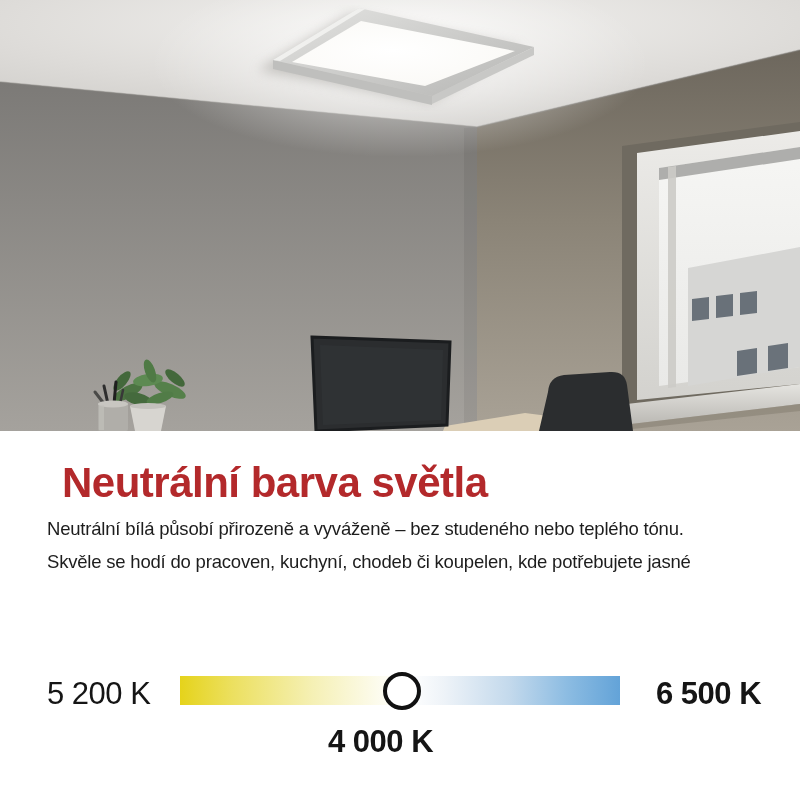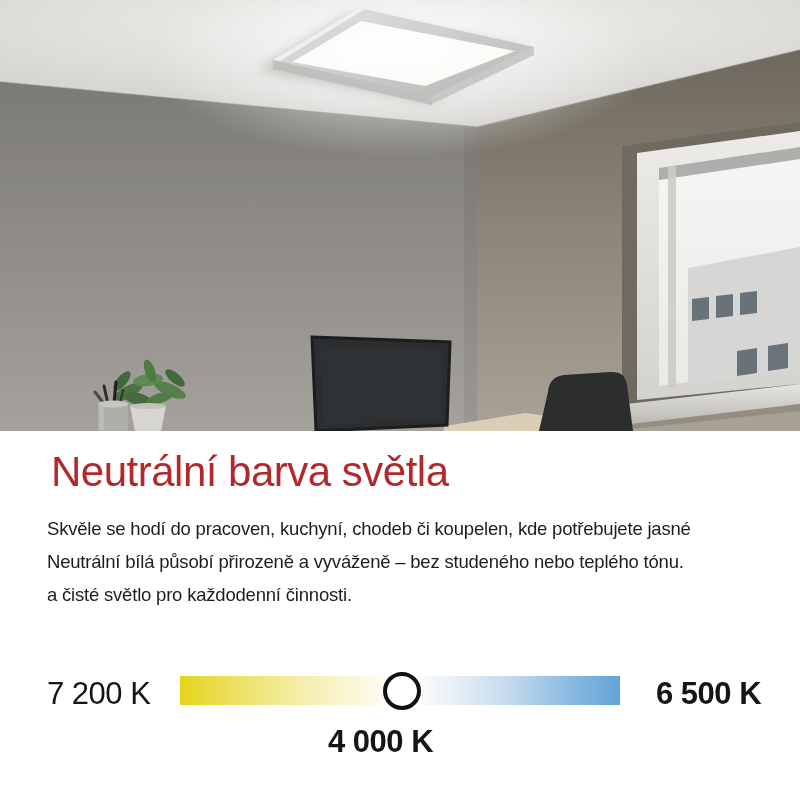--- a/index.html
+++ b/index.html
@@ -3,22 +3,22 @@
 <meta charset="utf-8">
 <style>
   html,body{margin:0;padding:0;}
   body{width:800px;height:800px;background:#ffffff;font-family:"Liberation Sans",sans-serif;position:relative;overflow:hidden;}
 
   
   .photo{position:absolute;left:0;top:0;width:800px;height:431px;overflow:hidden;background:#9b9893;}
   .photo svg{display:block;}
 
   
-  .title{position:absolute;left:47px;top:444px;margin:4px;font-size:42px;line-height:48px;
-         font-weight:400;letter-spacing:-0.5px;color:#b3292b;white-space:nowrap;}
+  .title{position:absolute;left:47px;top:444px;margin:15px;font-size:42px;line-height:48px;
+         font-weight:700;letter-spacing:-0.5px;color:#b3292b;white-space:nowrap;}
   .para{position:absolute;left:47px;top:512px;width:730px;font-size:18.5px;line-height:33px;
         letter-spacing:-0.2px;color:#1d1d1d;}
   .para div{white-space:nowrap;}
 
   
   .lbl{position:absolute;font-size:31px;line-height:31px;letter-spacing:-0.5px;color:#151515;white-space:nowrap;}
   .lbl-min{left:47px;top:678px;}
   .lbl-max{left:656px;top:678px;font-weight:bold;}
   .lbl-sel{left:328px;top:726px;width:146px;font-weight:700;}
   .bar{position:absolute;left:180px;top:676px;width:440px;height:29px;
@@ -143,25 +143,24 @@
       <rect x="98" y="403" width="30" height="28" rx="2" fill="#b0aea9"></rect>
       <ellipse cx="113" cy="404" rx="15" ry="3.5" fill="#c8c6c1"></ellipse>
       <rect x="99" y="405" width="5" height="25" fill="#c2c0bb" opacity="0.7"></rect>
     </g>
   </svg>
 </div>
 
 <h1 class="title">Neutrální barva světla</h1>
 
 <div class="para">
+  <div>Neutrální bílá působí přirozeně a vyváženě – bez studeného nebo teplého tónu.</div>
   <div>Skvěle se hodí do pracoven, kuchyní, chodeb či koupelen, kde potřebujete jasné</div>
-  <div>Neutrální bílá působí přirozeně a vyváženě – bez studeného nebo teplého tónu.</div>
-  <div>a čisté světlo pro každodenní činnosti.</div>
 </div>
 
 <div>
-  <span class="lbl lbl-min">7 200 K</span>
+  <span class="lbl lbl-min">5 200 K</span>
   <div class="bar">
     <div class="marker"></div>
   </div>
   <span class="lbl lbl-max">6 500 K</span>
   <div class="lbl lbl-sel">4 000 K</div>
 </div>
 
 </body></html>

